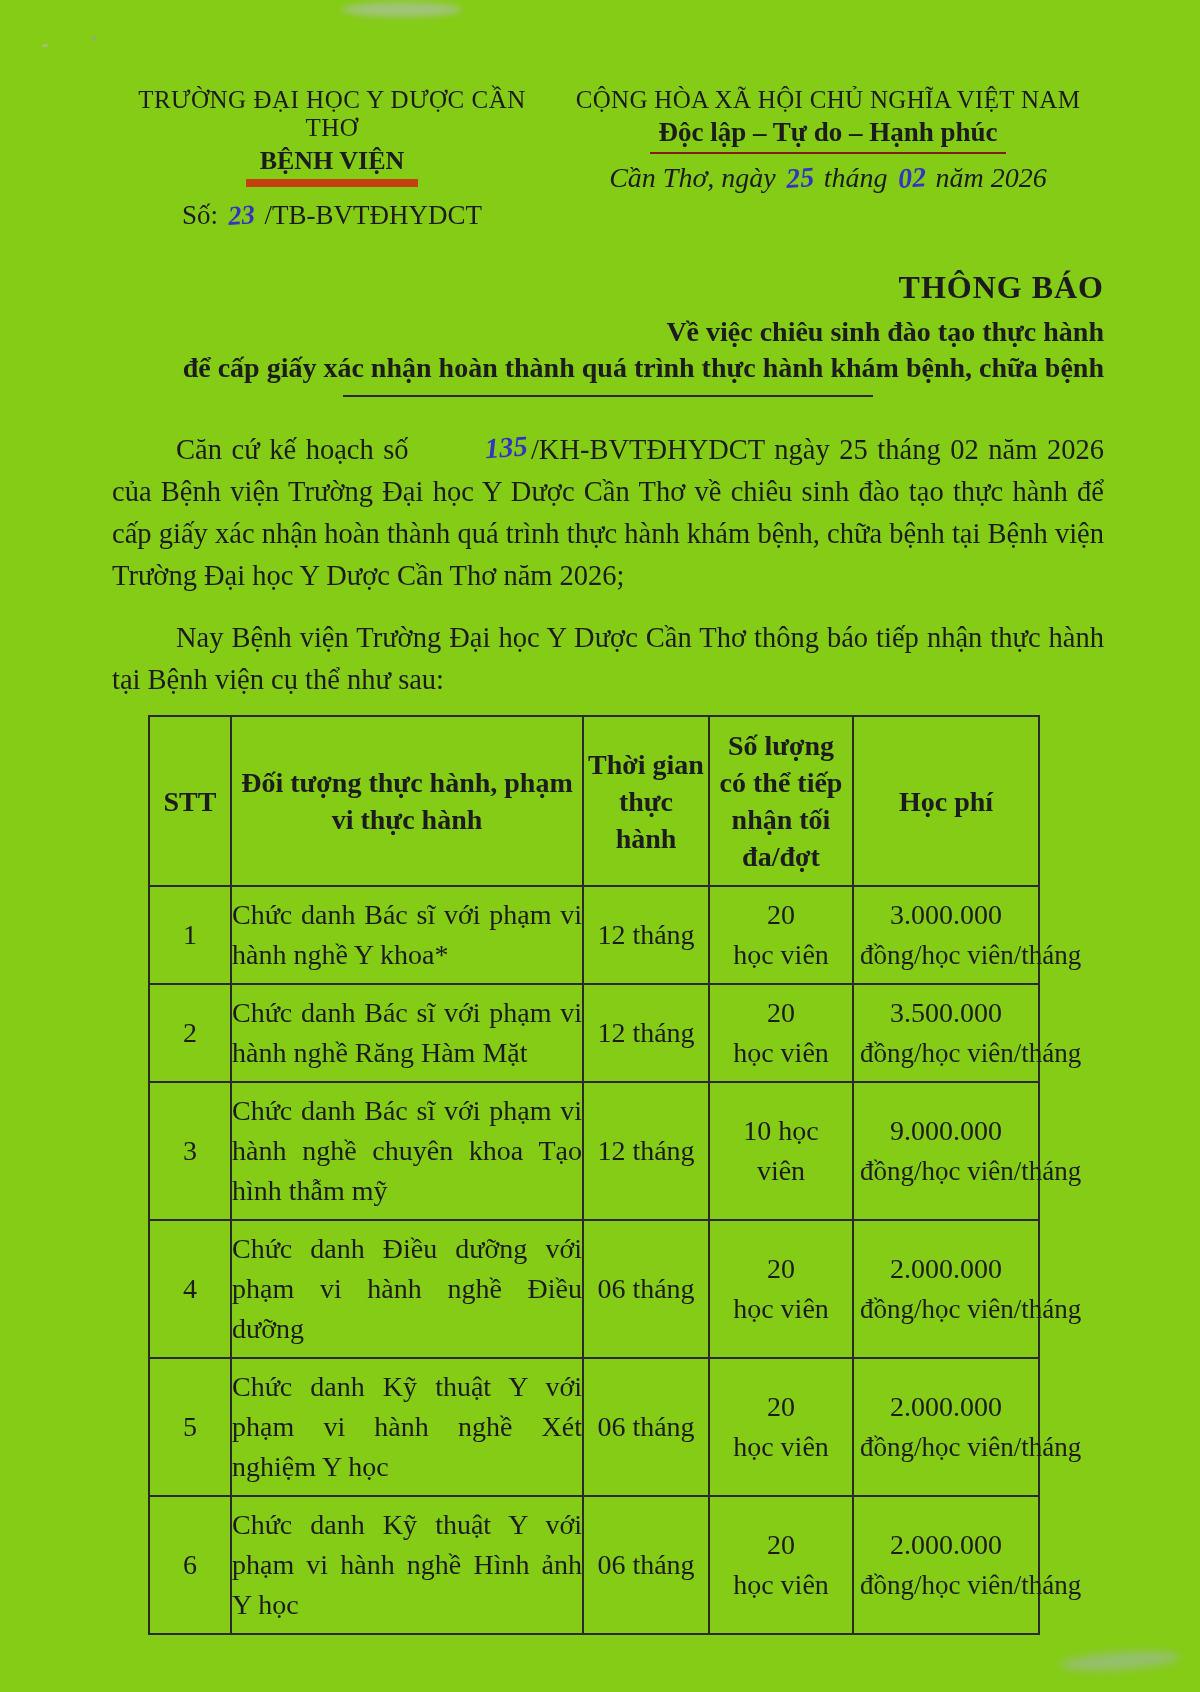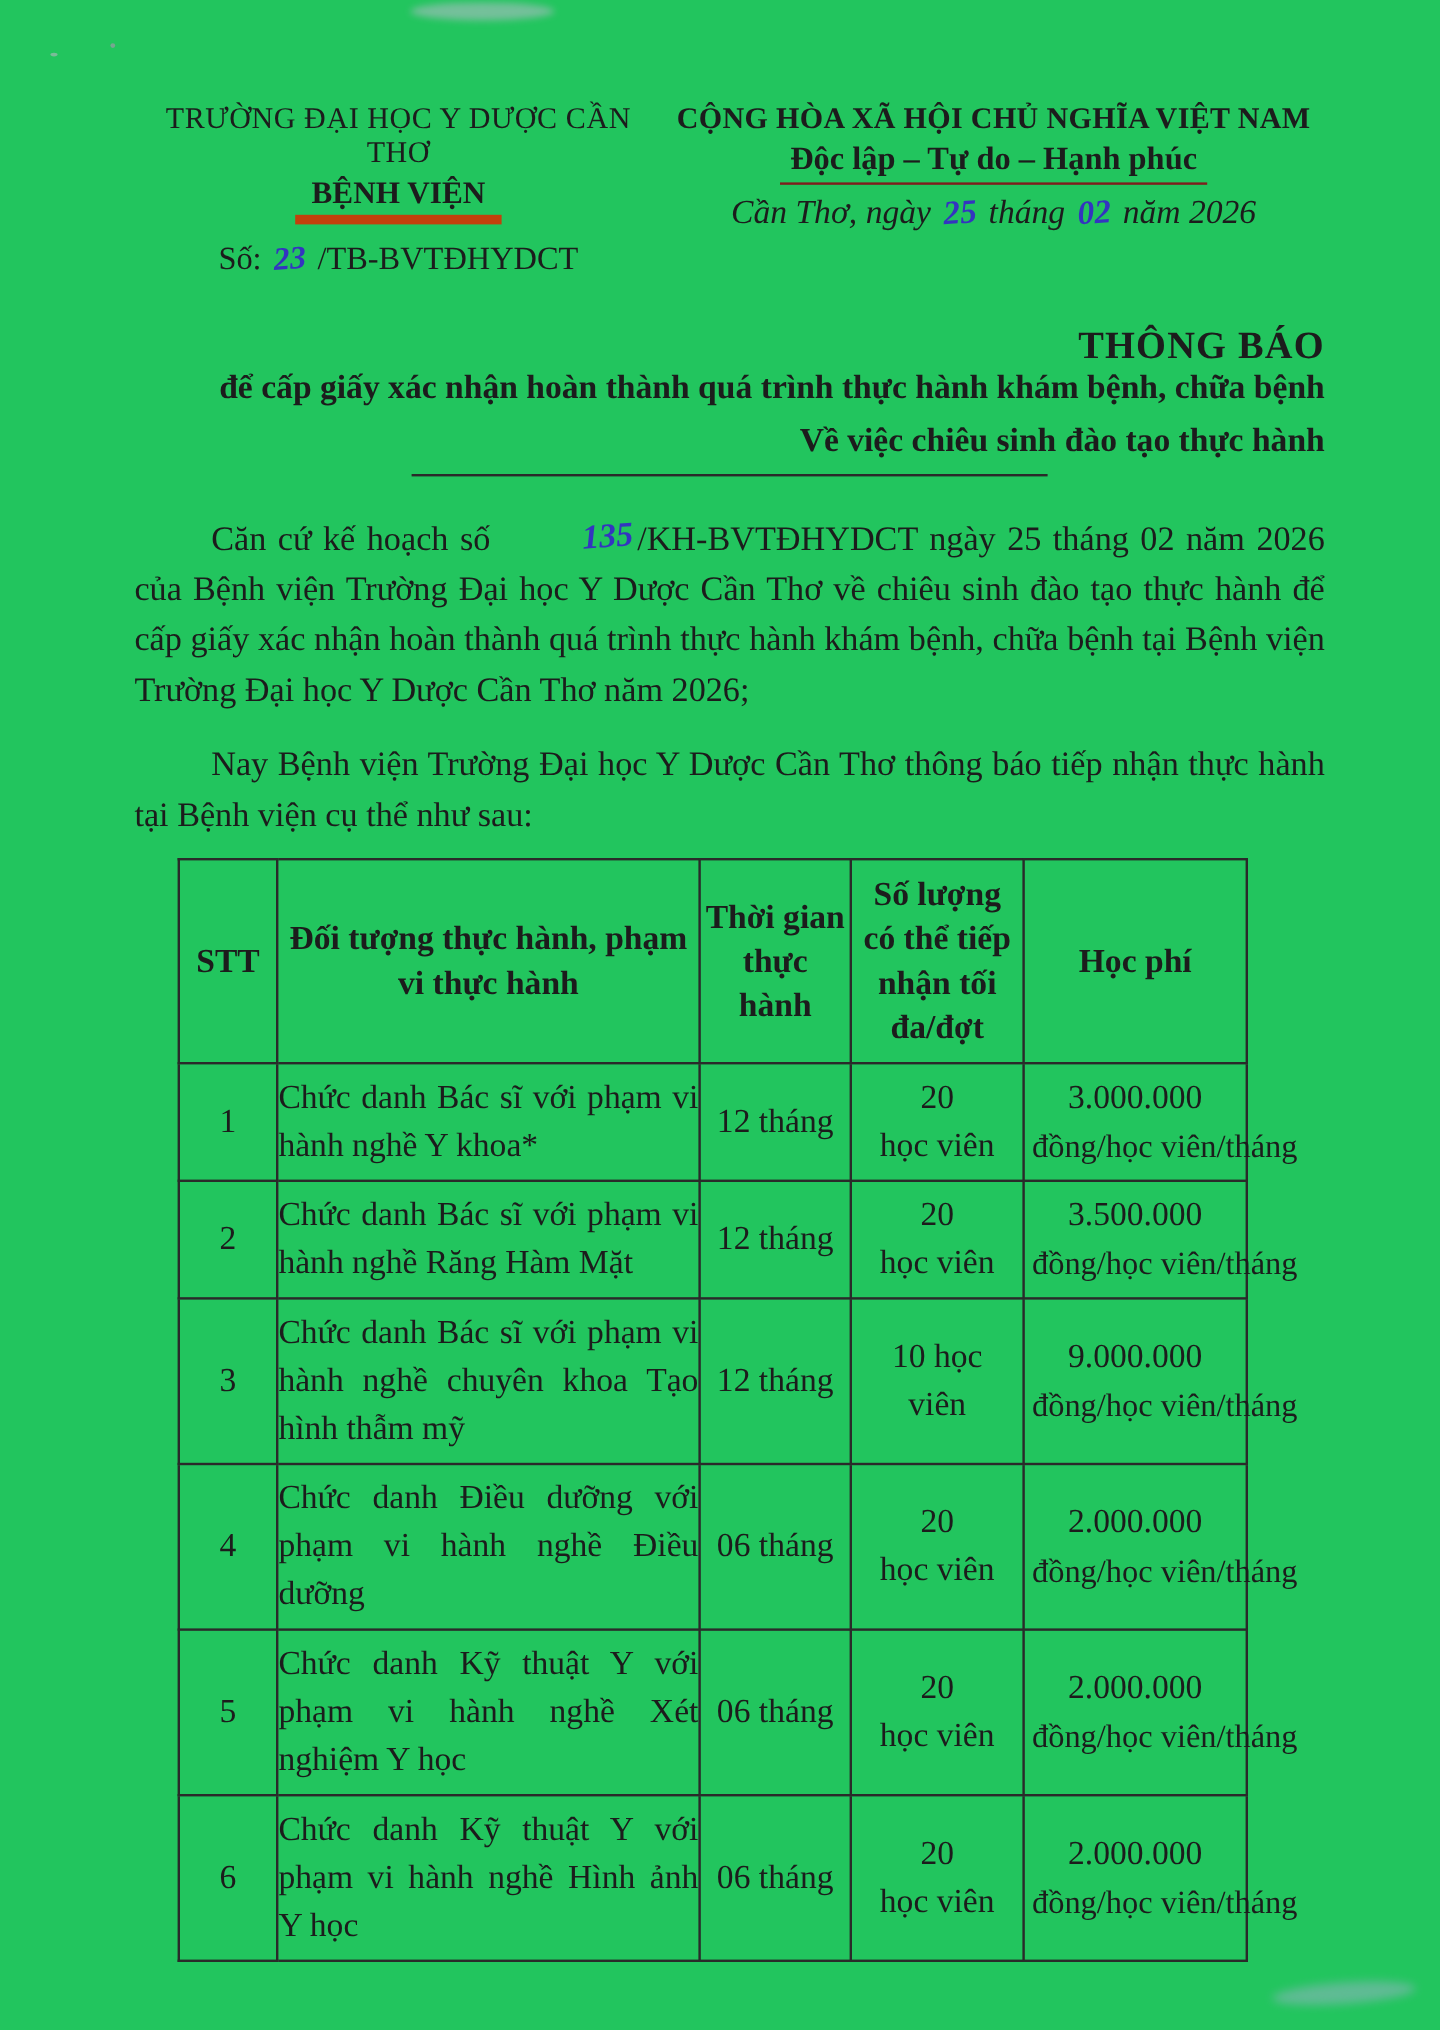--- a/index.html
+++ b/index.html
@@ -2,21 +2,21 @@
 <html><head>
 <meta charset="utf-8">
 <style>
   * { margin: 0; padding: 0; box-sizing: border-box; }
   html, body { background: #ffffff; }
   .page {
     position: relative;
     width: 1200px;
     height: 1692px;
     margin: 0 auto;
-    background: #22c55e;
+    background: #84cc16;
     font-family: "Liberation Serif", "DejaVu Serif", serif;
     color: #1c1c1c;
     overflow: hidden;
   }
   
   .smudge-top {
     position: absolute; left: 342px; top: 2px;
     width: 120px; height: 15px; border-radius: 50%;
     background: #b9bccd; opacity: .55; filter: blur(3px);
   }
@@ -30,21 +30,21 @@
   }
   .content { position: absolute; left: 112px; top: 86px; width: 992px; }
 
   
   .doc-header { display: flex; }
   .hdr-left  { width: 440px; text-align: center; }
   .hdr-right { width: 552px; text-align: center; }
   .org-name   { font-size: 25px; letter-spacing: .5px; }
   .unit-name  { font-size: 26px; font-weight: bold; margin-top: 4px; display: inline-block; border-bottom: 8px solid #c2410c; padding: 0 14px 3px; }
   .doc-number { font-size: 27px; margin-top: 13px; }
-  .national   { font-size: 25px; font-weight: bold; letter-spacing: .3px; }
+  .national   { font-size: 25px; font-weight: normal; letter-spacing: .3px; }
   .motto      { font-size: 27px; font-weight: bold; margin-top: 3px; display: inline-block; border-bottom: 2px solid #7f1d1d; padding: 0 8px 4px; }
   .date-line  { font-size: 28px; font-style: italic; margin-top: 8px; }
   .hand { color: #3434c0; font-style: italic; font-weight: bold; display: inline-block; transform: rotate(-4deg); padding: 0 3px; }
 
   
   .title-block { text-align: right; margin-top: 38px; }
   .title-main { font-size: 32px; font-weight: bold; letter-spacing: 1px; }
   .title-sub  { font-size: 28px; font-weight: bold; line-height: 36px; }
   .title-sub.first { margin-top: 8px; }
   .title-rule { width: 530px; border-bottom: 2px solid #2a2a2a; margin: 9px auto 0; }
@@ -96,22 +96,22 @@
           <span class="hand">25</span>
           <span>tháng</span>
           <span class="hand">02</span>
           <span>năm 2026</span>
         </div>
       </div>
     </div>
 
     <div class="title-block">
       <div class="title-main">THÔNG BÁO</div>
+      <div class="title-sub first">Về việc chiêu sinh đào tạo thực hành</div>
       <div class="title-sub">để cấp giấy xác nhận hoàn thành quá trình thực hành khám bệnh, chữa bệnh</div>
-      <div class="title-sub first">Về việc chiêu sinh đào tạo thực hành</div>
       <div class="title-rule"></div>
     </div>
 
     <p class="para p1">
       <span>Căn cứ kế hoạch số</span>
       <span class="hand">135</span><span>/KH-BVTĐHYDCT ngày 25 tháng 02 năm 2026 của Bệnh viện Trường Đại học Y Dược Cần Thơ về chiêu sinh đào tạo thực hành để cấp giấy xác nhận hoàn thành quá trình thực hành khám bệnh, chữa bệnh tại Bệnh viện Trường Đại học Y Dược Cần Thơ năm 2026;</span>
     </p>
 
     <p class="para p2">Nay Bệnh viện Trường Đại học Y Dược Cần Thơ thông báo tiếp nhận thực hành tại Bệnh viện cụ thể như sau:</p>
 

